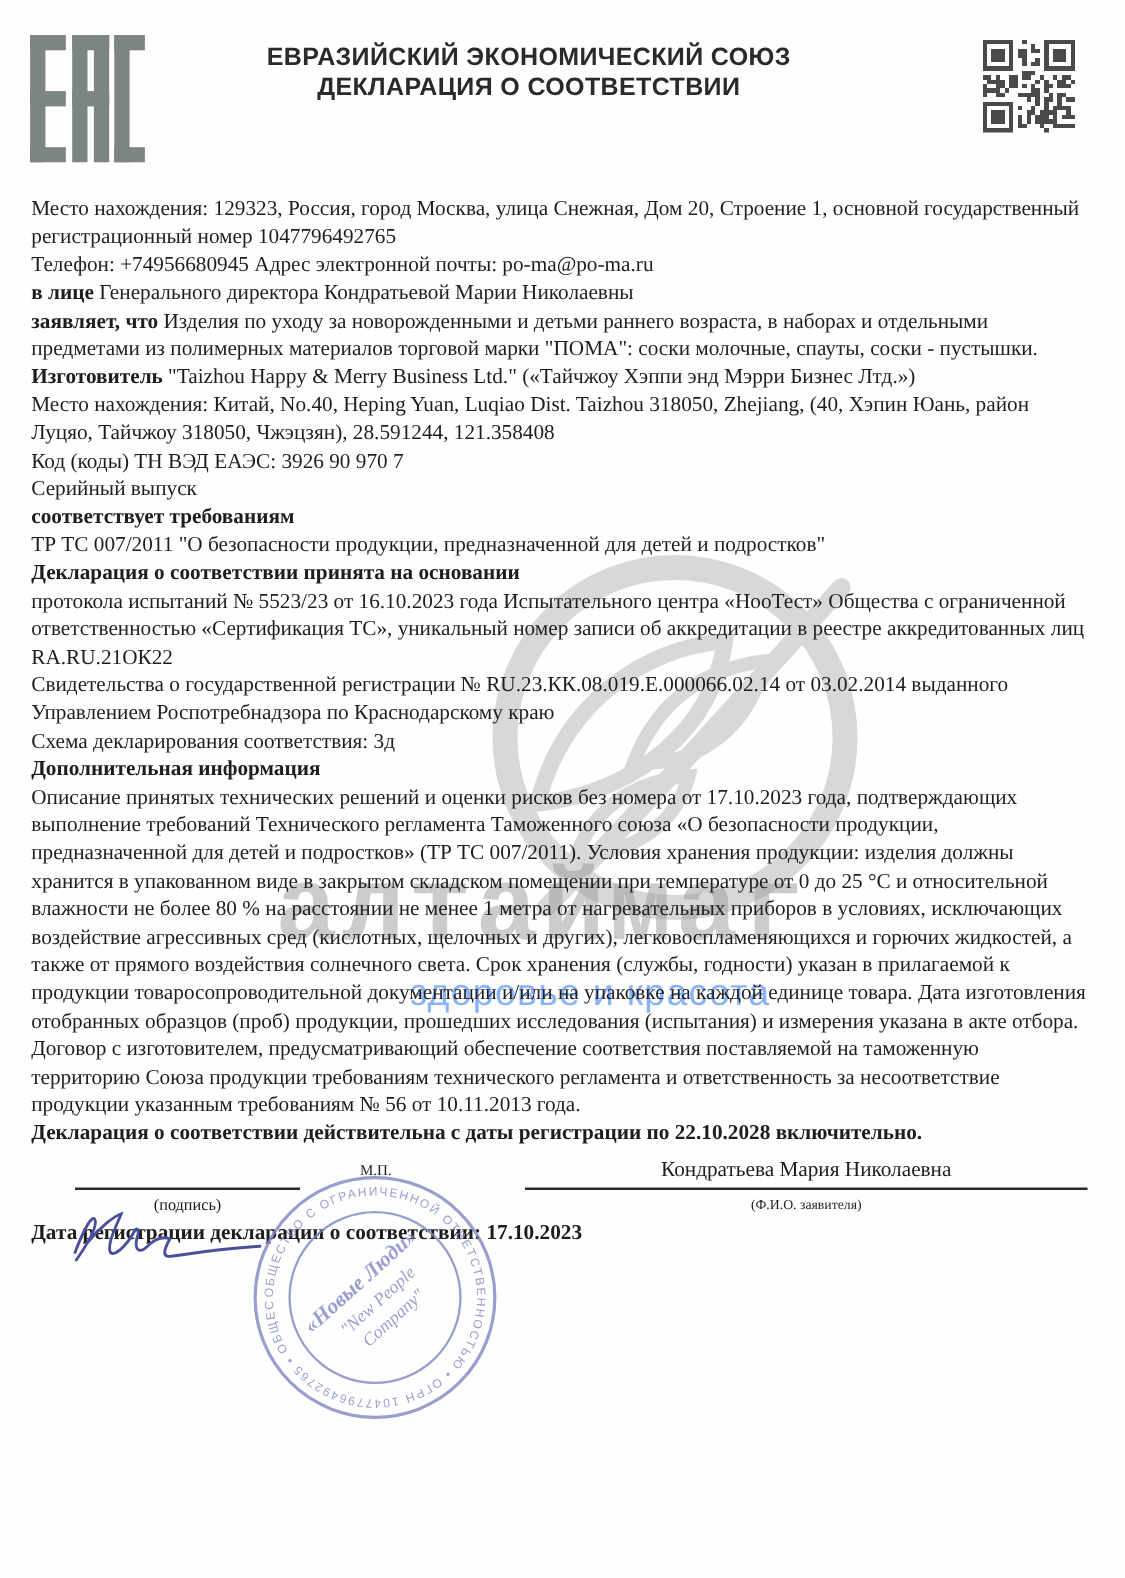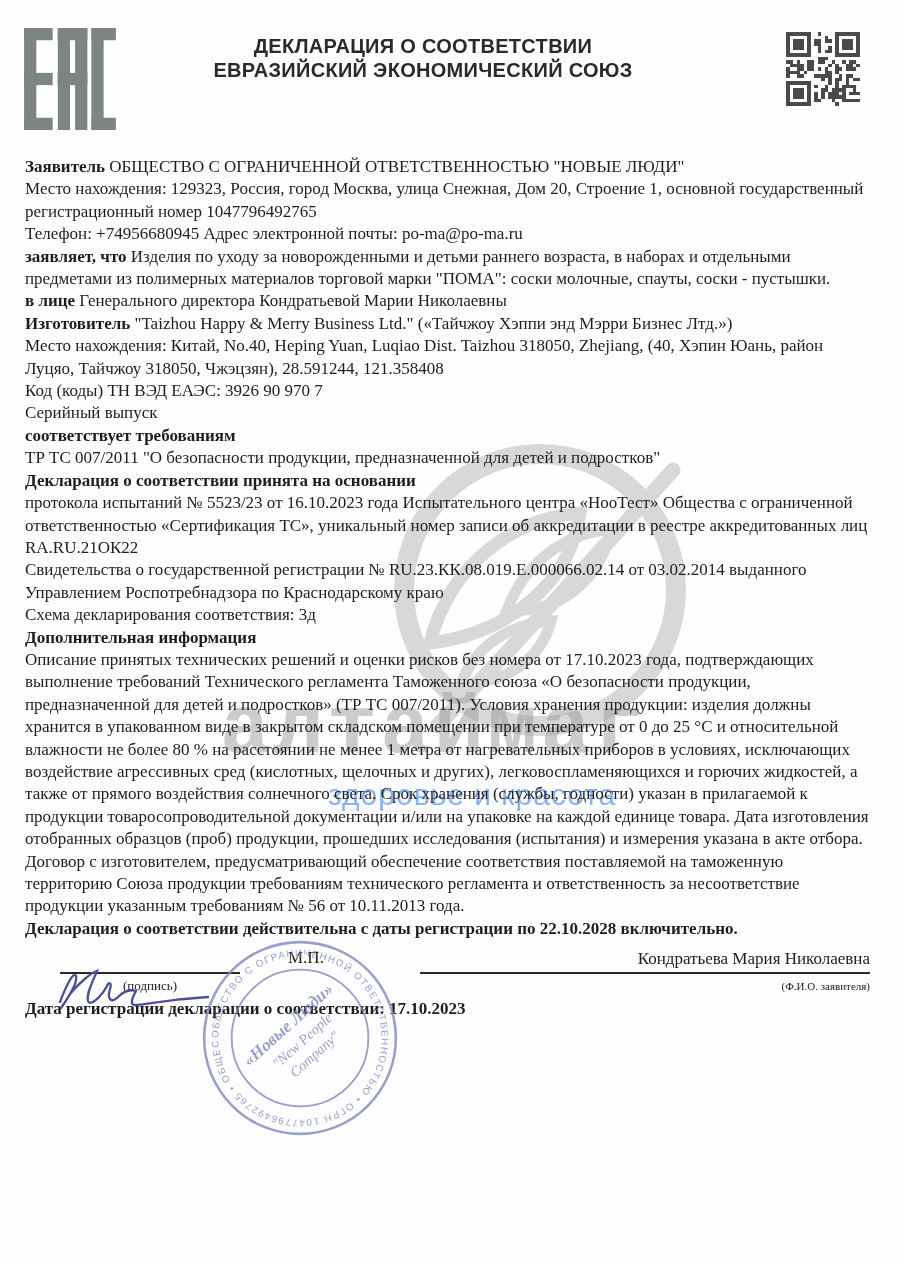--- a/index.html
+++ b/index.html
@@ -31,22 +31,22 @@
     font-size:17px;line-height:22.4px;}
   .doc-body p{margin:0;}
   .doc-body b{font-weight:700;}
   .gap6{margin-top:6px;}
   .validity{margin-top:44px;font-weight:700;}
   
   .sig-row{display:flex;align-items:flex-end;margin-top:2px;}
   .sig-left{width:180px;margin-left:35px;text-align:center;}
   .sig-line{border-top:2px solid #2a2a2a;margin-top:30px;}
   .sig-caption{font-size:13px;margin-top:1px;}
-  .mp{margin-left:48px;font-size:17px;padding-bottom:28px;}
-  .sig-right{width:450px;margin-left:auto;text-align:right;}
+  .mp{margin-left:48px;font-size:12px;padding-bottom:28px;}
+  .sig-right{width:450px;margin-left:auto;text-align:center;}
   .fio-name{font-size:17px;}
   .fio-line{border-top:2px solid #2a2a2a;margin-top:2px;}
   .fio-caption{font-size:11px;margin-top:1px;}
   .reg-line1{margin-top:22px;font-weight:700;}
   .reg-line2{margin-top:9px;font-weight:700;}
   
   .stamp{position:absolute;left:198px;top:936px;opacity:.8;z-index:2;}
   .sign{position:absolute;left:46px;top:960px;z-index:2;}
 </style>
 </head>
@@ -76,22 +76,22 @@
         <rect x="50" y="0" width="12" height="100"></rect>
       <rect x="33" y="0" width="29" height="12"></rect>
         <rect x="33" y="44" width="29" height="12"></rect>
       <rect x="66" y="0" width="12" height="100"></rect>
         <rect x="66" y="0" width="24" height="12"></rect>
       <rect x="66" y="88" width="24" height="12"></rect>
     </g>
   </svg>
 
   <div class="hdr-title">
+    <div>ЕВРАЗИЙСКИЙ ЭКОНОМИЧЕСКИЙ СОЮЗ</div>
     <div>ДЕКЛАРАЦИЯ О СООТВЕТСТВИИ</div>
-    <div>ЕВРАЗИЙСКИЙ ЭКОНОМИЧЕСКИЙ СОЮЗ</div>
   </div>
 
   <svg class="qr" width="74" height="74" viewBox="0 0 21 21" shape-rendering="crispEdges">
     <g fill="#4a4a4a">
       <path d="M0,0h7v7h-7z M1,1v5h5v-5z M2,2h3v3h-3z" fill-rule="evenodd"></path>
       <path d="M14,0h7v7h-7z M15,1v5h5v-5z M16,2h3v3h-3z" fill-rule="evenodd"></path>
       <path d="M0,14h7v7h-7z M1,15v5h5v-5z M2,16h3v3h-3z" fill-rule="evenodd"></path>
       <g id="qr-modules">
           <rect x="9" y="0" width="1" height="1"></rect>
           <rect x="11" y="1" width="1" height="1"></rect>
@@ -209,25 +209,24 @@
           <rect x="17" y="19" width="1" height="1"></rect>
           <rect x="18" y="19" width="1" height="1"></rect>
           <rect x="19" y="19" width="1" height="1"></rect>
           <rect x="20" y="19" width="1" height="1"></rect>
           <rect x="14" y="20" width="1" height="1"></rect>
         </g>
     </g>
   </svg>
 
   <div class="doc-body">
-    <p><b>Заявитель </b><span>ОБЩЕСТВО С ОГРАНИЧЕННОЙ ОТВЕТСТВЕННОСТЬЮ "НОВЫЕ ЛЮДИ"</span></p>
     <p>Место нахождения: 129323, Россия, город Москва, улица Снежная, Дом 20, Строение 1, основной государственный регистрационный номер 1047796492765</p>
     <p>Телефон: +74956680945 Адрес электронной почты: po-ma@po-ma.ru</p>
+    <p><b>в лице </b><span>Генерального директора Кондратьевой Марии Николаевны</span></p>
     <p><b>заявляет, что </b><span>Изделия по уходу за новорожденными и детьми раннего возраста, в наборах и отдельными предметами из полимерных материалов торговой марки "ПОМА": соски молочные, спауты, соски - пустышки.</span></p>
-    <p><b>в лице </b><span>Генерального директора Кондратьевой Марии Николаевны</span></p>
     <p><b>Изготовитель </b><span>"Taizhou Happy &amp; Merry Business Ltd." («Тайчжоу Хэппи энд Мэрри Бизнес Лтд.»)</span></p>
     <p>Место нахождения: Китай, No.40, Heping Yuan, Luqiao Dist. Taizhou 318050, Zhejiang, (40, Хэпин Юань, район Луцяо, Тайчжоу 318050, Чжэцзян), 28.591244, 121.358408</p>
     <p>Код (коды) ТН ВЭД ЕАЭС: 3926 90 970 7</p>
     <p>Серийный выпуск</p>
     <p><b>соответствует требованиям</b></p>
     <p>ТР ТС 007/2011 "О безопасности продукции, предназначенной для детей и подростков"</p>
     <p><b>Декларация о соответствии принята на основании</b></p>
     <p>протокола испытаний № 5523/23 от 16.10.2023 года Испытательного центра «НооТест» Общества с ограниченной ответственностью «Сертификация ТС», уникальный номер записи об аккредитации в реестре аккредитованных лиц RA.RU.21ОК22</p>
     <p>Свидетельства о государственной регистрации № RU.23.КК.08.019.Е.000066.02.14 от 03.02.2014 выданного Управлением Роспотребнадзора по Краснодарскому краю</p>
     <p>Схема декларирования соответствия: 3д</p>

